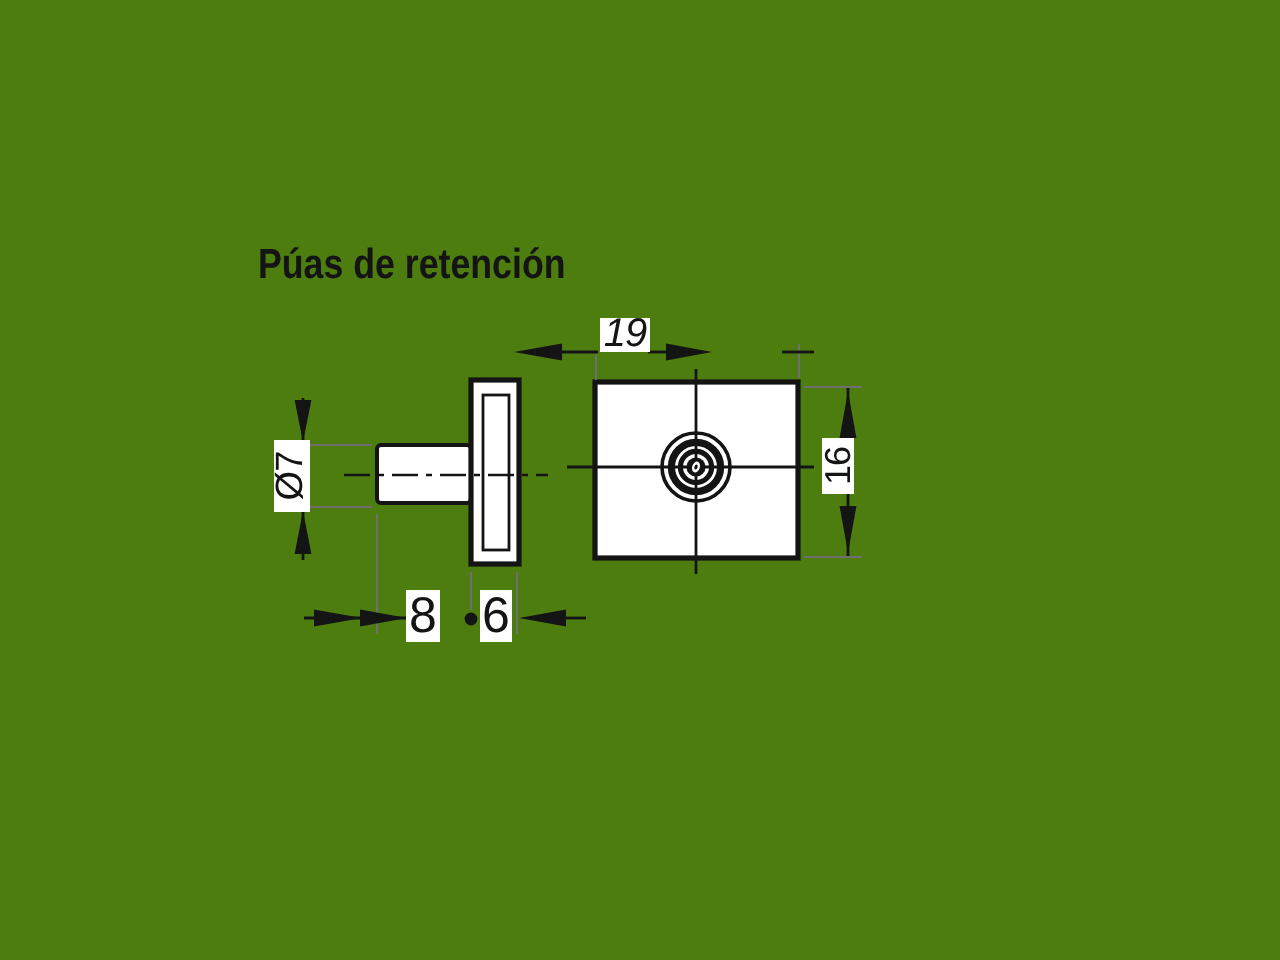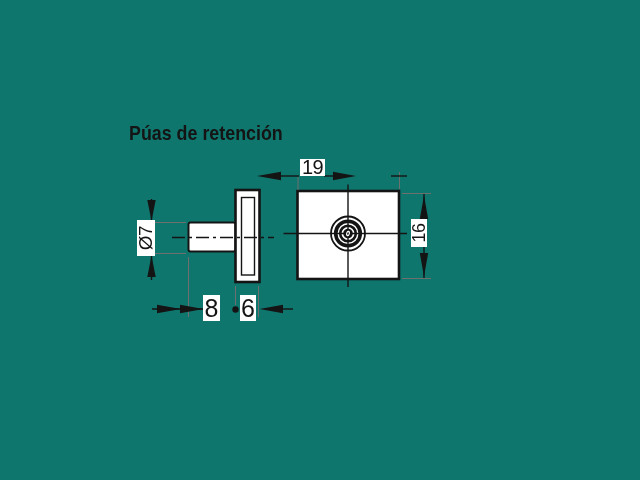--- a/index.html
+++ b/index.html
@@ -1,32 +1,32 @@
 <!DOCTYPE html>
 <html><head>
 <meta charset="utf-8">
 <style>
   html,body{margin:0;padding:0;}
   body{
     width:640px;height:480px;background:#ffffff;overflow:hidden;
     font-family:"Liberation Sans","DejaVu Sans",sans-serif;
   }
-  .canvas{position:relative;width:640px;height:480px;background:#0f766e;}
+  .canvas{position:relative;width:640px;height:480px;background:#4d7c0f;}
   .canvas svg{position:absolute;left:0;top:0;}
   .lbl{
     position:absolute;color:#141414;background:#ffffff;
     text-align:center;white-space:nowrap;
   }
   .title{
     position:absolute;left:129px;top:121px;
     font-size:21px;font-weight:bold;color:#141414;
     transform:scaleX(0.85);transform-origin:0 50%;
     letter-spacing:0;white-space:nowrap;background:transparent;
   }
-  .dim-19{left:300px;top:159px;width:25px;height:17px;line-height:17px;font-size:20px;letter-spacing:-0.5px;}
+  .dim-19{left:300px;top:159px;width:25px;height:17px;line-height:17px;font-size:20px;letter-spacing:-0.5px;font-style:italic;}
   .dim-8 {left:203px;top:295px;width:17px;height:26px;line-height:26px;font-size:25px;}
   .dim-6 {left:240px;top:295px;width:16px;height:26px;line-height:26px;font-size:25px;}
   .dim-d7{left:128px;top:229px;width:36px;height:18px;line-height:18px;font-size:19px;
           transform:rotate(-90deg);transform-origin:center center;letter-spacing:-0.5px;}
   .dim-16{left:405px;top:225px;width:28px;height:16px;line-height:16px;font-size:18px;
           transform:rotate(-90deg);transform-origin:center center;letter-spacing:-0.5px;}
 </style>
 </head>
 <body>
 

